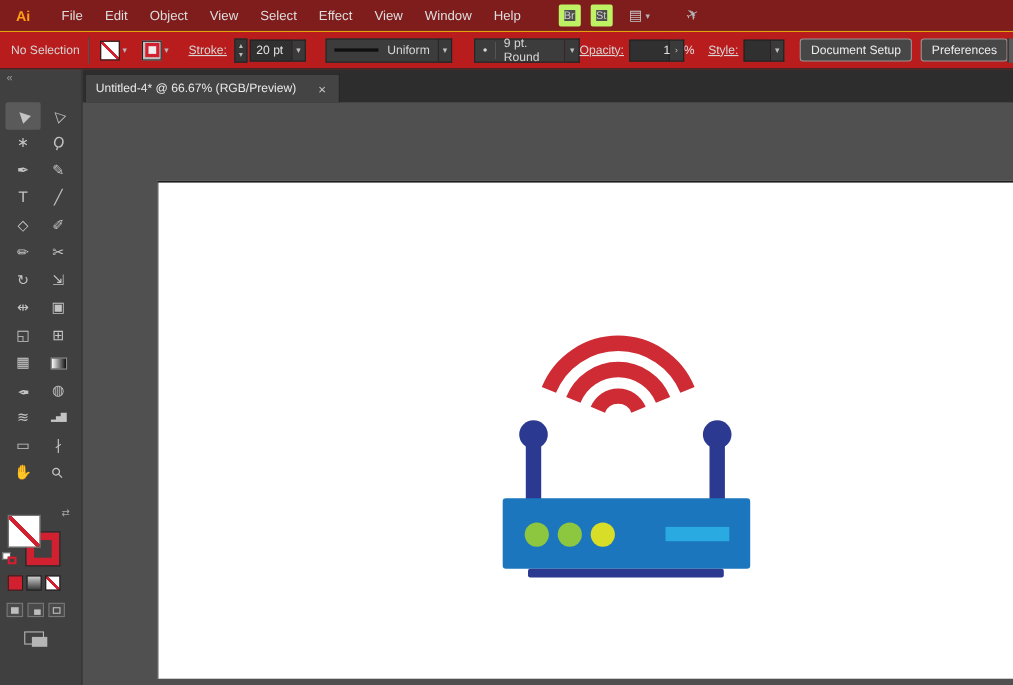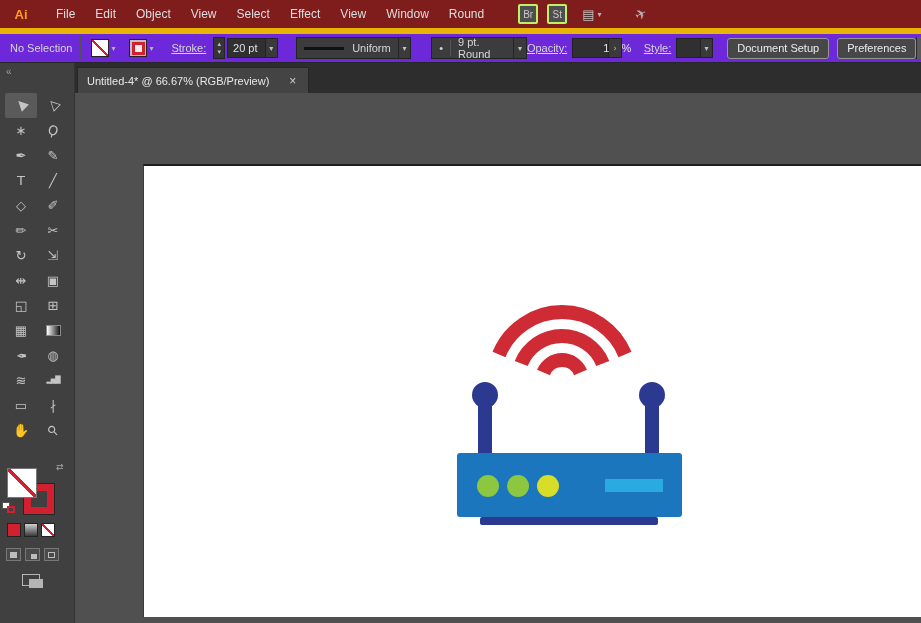--- a/index.html
+++ b/index.html
@@ -8,31 +8,31 @@
   .app { position:relative; width:921px; height:623px; }
 
   
   .menubar { position:absolute; top:0; left:0; right:0; height:28px; background:#7f1d1d;
              display:flex; align-items:center; z-index:6; }
   .ai-logo { margin-left:8px; width:26px; height:20px; color:#ff9e16; font-weight:bold; font-size:13px;
              display:flex; align-items:center; justify-content:center; }
   .menus { display:flex; margin-left:12px; }
   .menu { padding:0 10px; height:28px; line-height:28px; font-size:12px; color:#dedede; cursor:default; }
   .mb-right { display:flex; align-items:center; margin-left:24px; gap:9px; }
-  .tile { width:20px; height:20px; background:#4e4e4e; border:2px solid #bef264; border-radius:2px;
+  .tile { width:20px; height:20px; background:#4e4e4e; border:5px solid #bef264; border-radius:2px;
           color:#c9c9c9; font-size:10px; display:flex; align-items:center; justify-content:center; }
   .ws { display:flex; align-items:center; gap:3px; color:#c3c3c3; margin-left:6px; }
   .ws-glyph { font-size:13px; font-family:"DejaVu Sans", sans-serif; }
   .chev { font-size:8px; color:#b5b5b5; font-family:"DejaVu Sans", sans-serif; }
   .rocket { margin-left:24px; color:#b5b5b5; font-size:14px; transform:rotate(-28deg);
             font-family:"DejaVu Sans", sans-serif; }
 
   
-  .controlbar { position:absolute; top:28px; left:0; right:0; height:35px; background:#6d28d9;
-                border-top:6px solid #eab308; border-bottom:1px solid #272727;
+  .controlbar { position:absolute; top:28px; left:0; right:0; height:35px; background:#b91c1c;
+                border-top:1px solid #eab308; border-bottom:1px solid #272727;
                 display:flex; align-items:center; font-size:11px; color:#d6d6d6; z-index:5; }
   .cb-sep { width:1px; height:24px; background:#2e2e2e; border-right:1px solid #525252; margin:0 8px; }
   .status { margin-left:10px; white-space:nowrap; }
   .swgroup { display:flex; align-items:center; gap:2px; }
   .cb-fill { width:18px; height:18px; border:1px solid #222;
              background:linear-gradient(45deg,#ffffff 44%, #d1202f 44%, #d1202f 56%, #ffffff 56%); }
   .cb-stroke { width:18px; height:18px; border:1px solid #222; background:#bfbfbf;
                display:flex; align-items:center; justify-content:center; }
   .cb-stroke .ring { width:13px; height:13px; border:3px solid #d1202f; background:#eee; }
   .ulabel { text-decoration:underline; white-space:nowrap; cursor:pointer; }
@@ -118,21 +118,21 @@
     <div class="ai-logo">Ai</div>
     <nav class="menus">
       <span class="menu">File</span>
       <span class="menu">Edit</span>
       <span class="menu">Object</span>
       <span class="menu">View</span>
       <span class="menu">Select</span>
       <span class="menu">Effect</span>
       <span class="menu">View</span>
       <span class="menu">Window</span>
-      <span class="menu">Round</span>
+      <span class="menu">Help</span>
     </nav>
     <div class="mb-right">
       <span class="tile">Br</span>
       <span class="tile">St</span>
       <span class="ws">
         <span class="ws-glyph">▤</span>
         <span class="chev">▾</span>
       </span>
       <span class="rocket">✈</span>
     </div>

